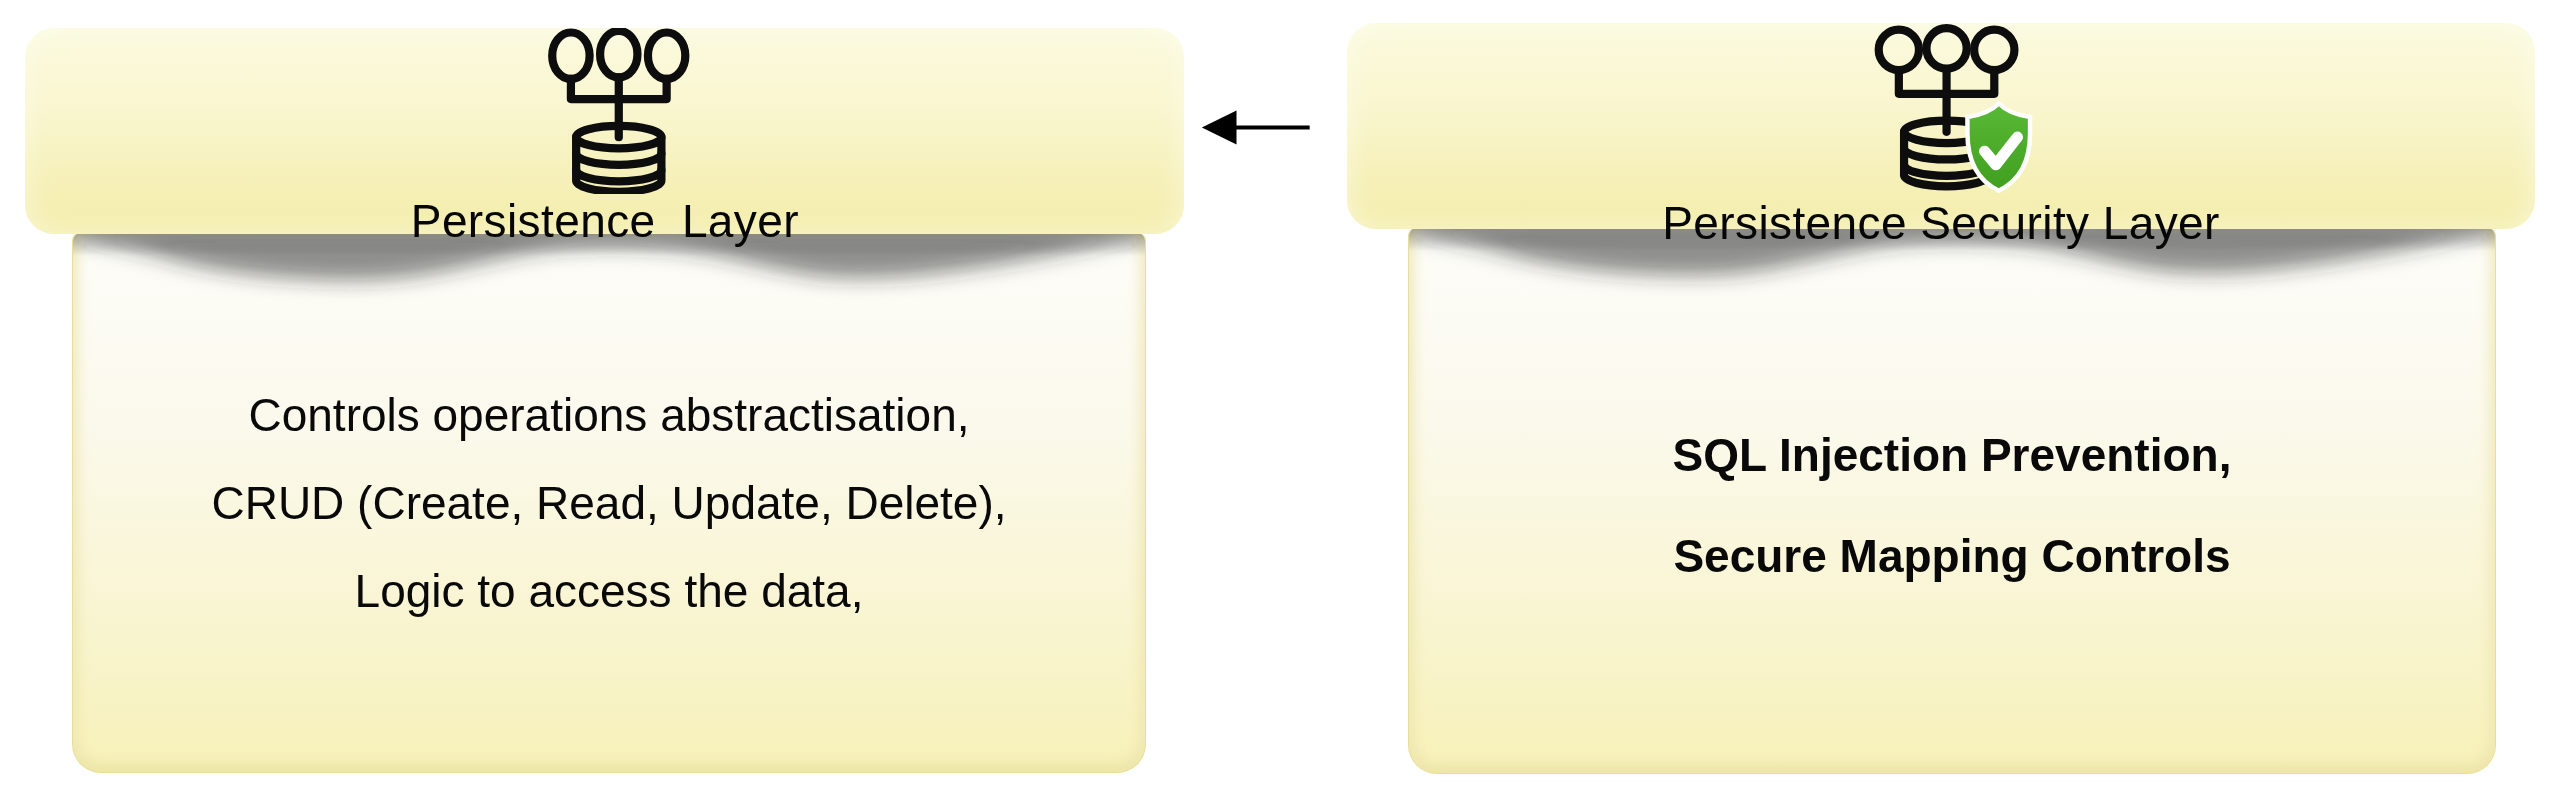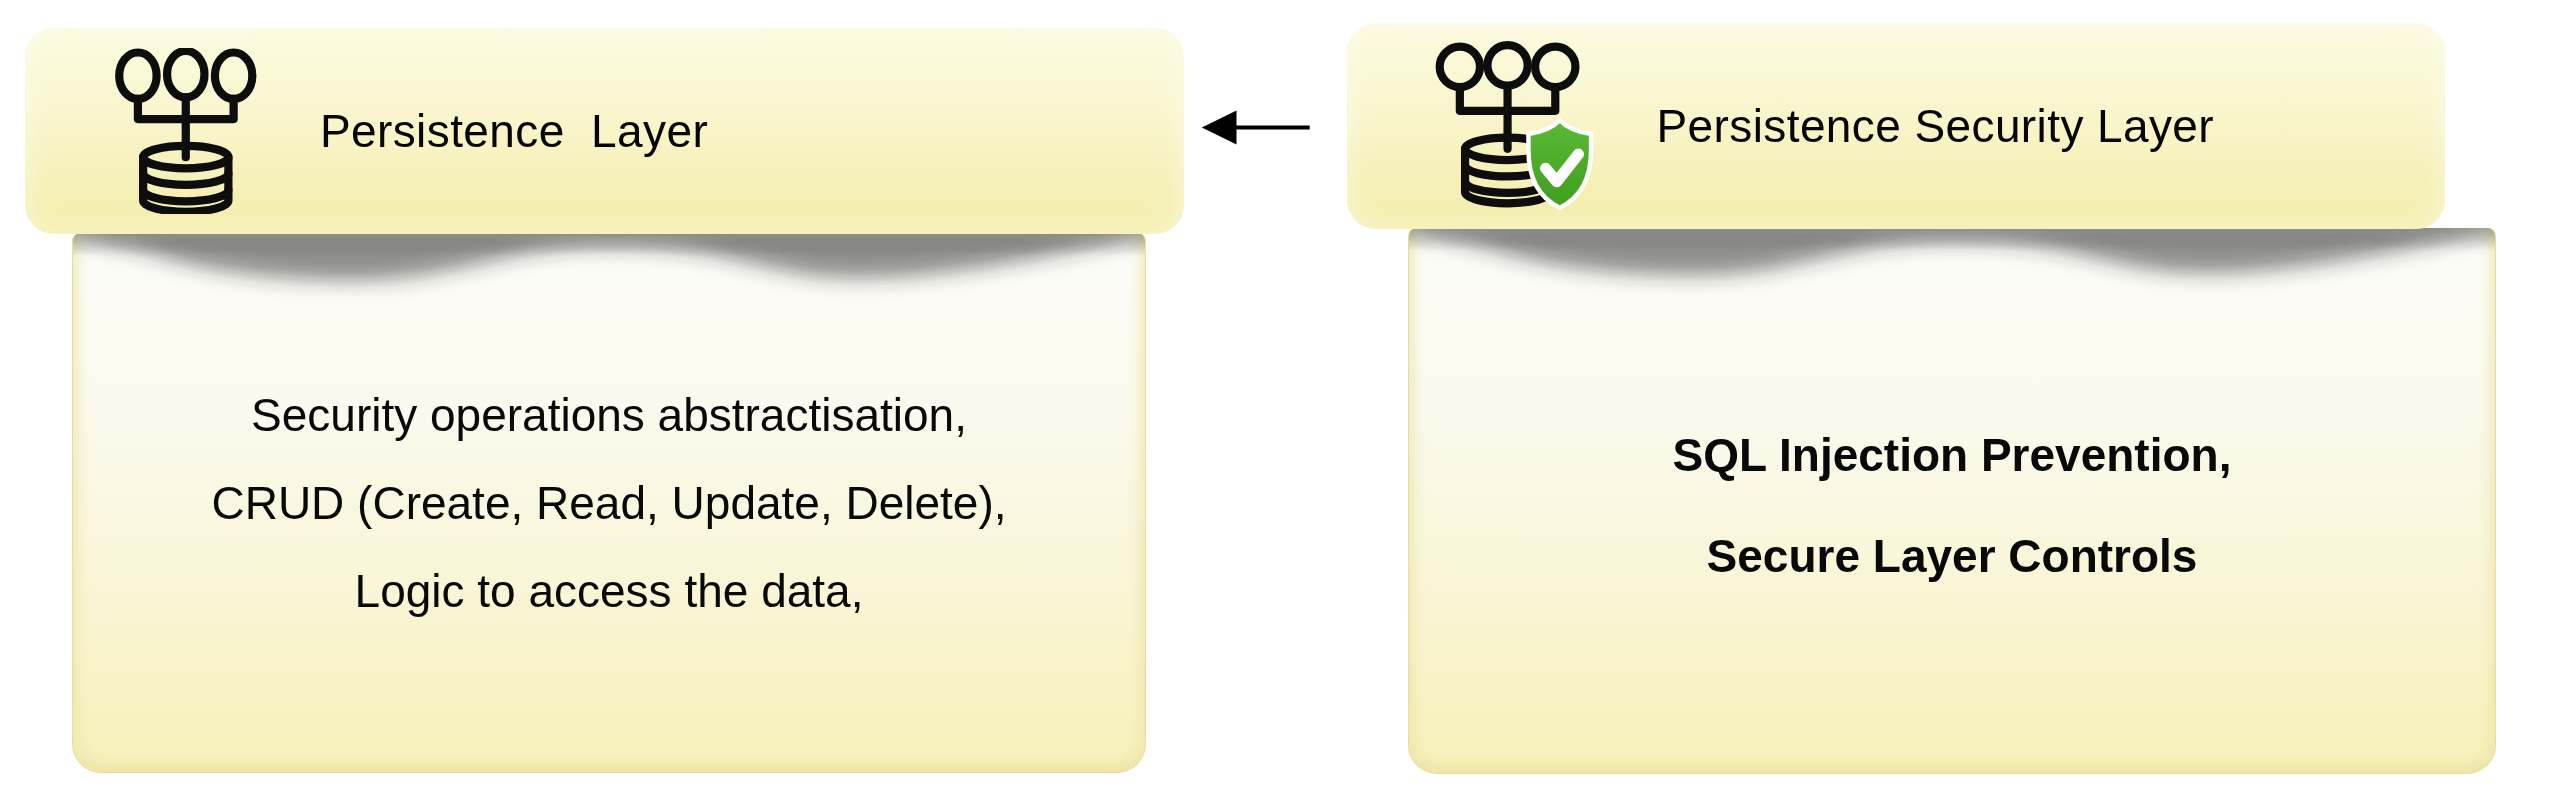--- a/index.html
+++ b/index.html
@@ -12,20 +12,21 @@
     overflow:hidden;
   }
   
   .card-header{
     position:absolute;
     border-radius:29px;
     background:linear-gradient(180deg,#fbfade 0%,#f9f6cf 40%,#f6f1bb 70%,#f3eda9 100%);
     box-shadow:inset 0 0 31px rgba(255,255,245,.55);
     display:flex;align-items:center;
     z-index:2;
+    flex-direction:column;
   }
   .card-title{
     font-size:46px;
     letter-spacing:0.4px;
     white-space:pre;      
     color:#060606;
   }
   .card-body{
     position:absolute;
     border:1.5px solid #e7df97;
@@ -80,21 +81,21 @@
     </defs>
   </svg>
 
   <div class="card-body lh-a" style="left:72px;top:233px;width:1072px;height:539px;">
     <svg class="curl-shadow" viewBox="0 0 1400 150" preserveAspectRatio="none">
       <path filter="url(#curlblur)" fill="rgba(42,42,42,0.52)" d="M6,0 H1394 V8 C1360,10 1330,20 1250,34 C1170,48 1090,60 1010,58
            C930,56 870,30 790,22 C740,17 660,16 610,24 C540,34 480,56 400,60
            C320,64 200,56 120,32 C80,20 30,12 6,8 Z"></path>
     </svg>
     <div class="body-text">
-      <div class="body-line">Security operations abstractisation,</div>
+      <div class="body-line">Controls operations abstractisation,</div>
       <div class="body-line">CRUD (Create, Read, Update, Delete),</div>
       <div class="body-line">Logic to access the data,</div>
     </div>
   </div>
 
   <div class="card-header" style="left:25.4px;top:28px;width:1159px;height:206px;">
     <svg class="hier-icon icon-a" viewBox="0 0 200 222" fill="none">
       <g stroke="#0d0d0d" stroke-width="11" stroke-linecap="round" stroke-linejoin="round">
         <ellipse cx="36" cy="37" rx="25" ry="31"></ellipse>
         <ellipse cx="100" cy="35" rx="25" ry="31"></ellipse>
@@ -116,25 +117,25 @@
   </svg>
 
   <div class="card-body lh-b" style="left:1408px;top:228px;width:1086px;height:545px;font-weight:bold;">
     <svg class="curl-shadow" viewBox="0 0 1400 150" preserveAspectRatio="none">
       <path filter="url(#curlblur)" fill="rgba(42,42,42,0.52)" d="M6,0 H1394 V8 C1360,10 1330,20 1250,34 C1170,48 1090,60 1010,58
            C930,56 870,30 790,22 C740,17 660,16 610,24 C540,34 480,56 400,60
            C320,64 200,56 120,32 C80,20 30,12 6,8 Z"></path>
     </svg>
     <div class="body-text" style="padding-top:10.8px;">
       <div class="body-line">SQL Injection Prevention,</div>
-      <div class="body-line">Secure Layer Controls</div>
+      <div class="body-line">Secure Mapping Controls</div>
     </div>
   </div>
 
-  <div class="card-header" style="left:1347px;top:23px;width:1098px;height:206px;">
+  <div class="card-header" style="left:1347px;top:23px;width:1188px;height:206px;">
     <svg class="hier-icon icon-b" viewBox="0 0 230 232" fill="none">
       <g stroke="#0d0d0d" stroke-width="11" stroke-linecap="round" stroke-linejoin="round">
         <circle cx="36" cy="36" r="27"></circle>
         <circle cx="100" cy="34" r="27"></circle>
         <circle cx="164" cy="36" r="27"></circle>
         <path d="M36,66 V95 H164 V66"></path>
         <path d="M100,64 V146"></path>
         <ellipse cx="100" cy="146" rx="57" ry="15"></ellipse>
         <path d="M43,146 V204 A57,15 0 0 0 157,204 V146"></path>
         <path d="M43,168 A57,15 0 0 0 157,168"></path>

